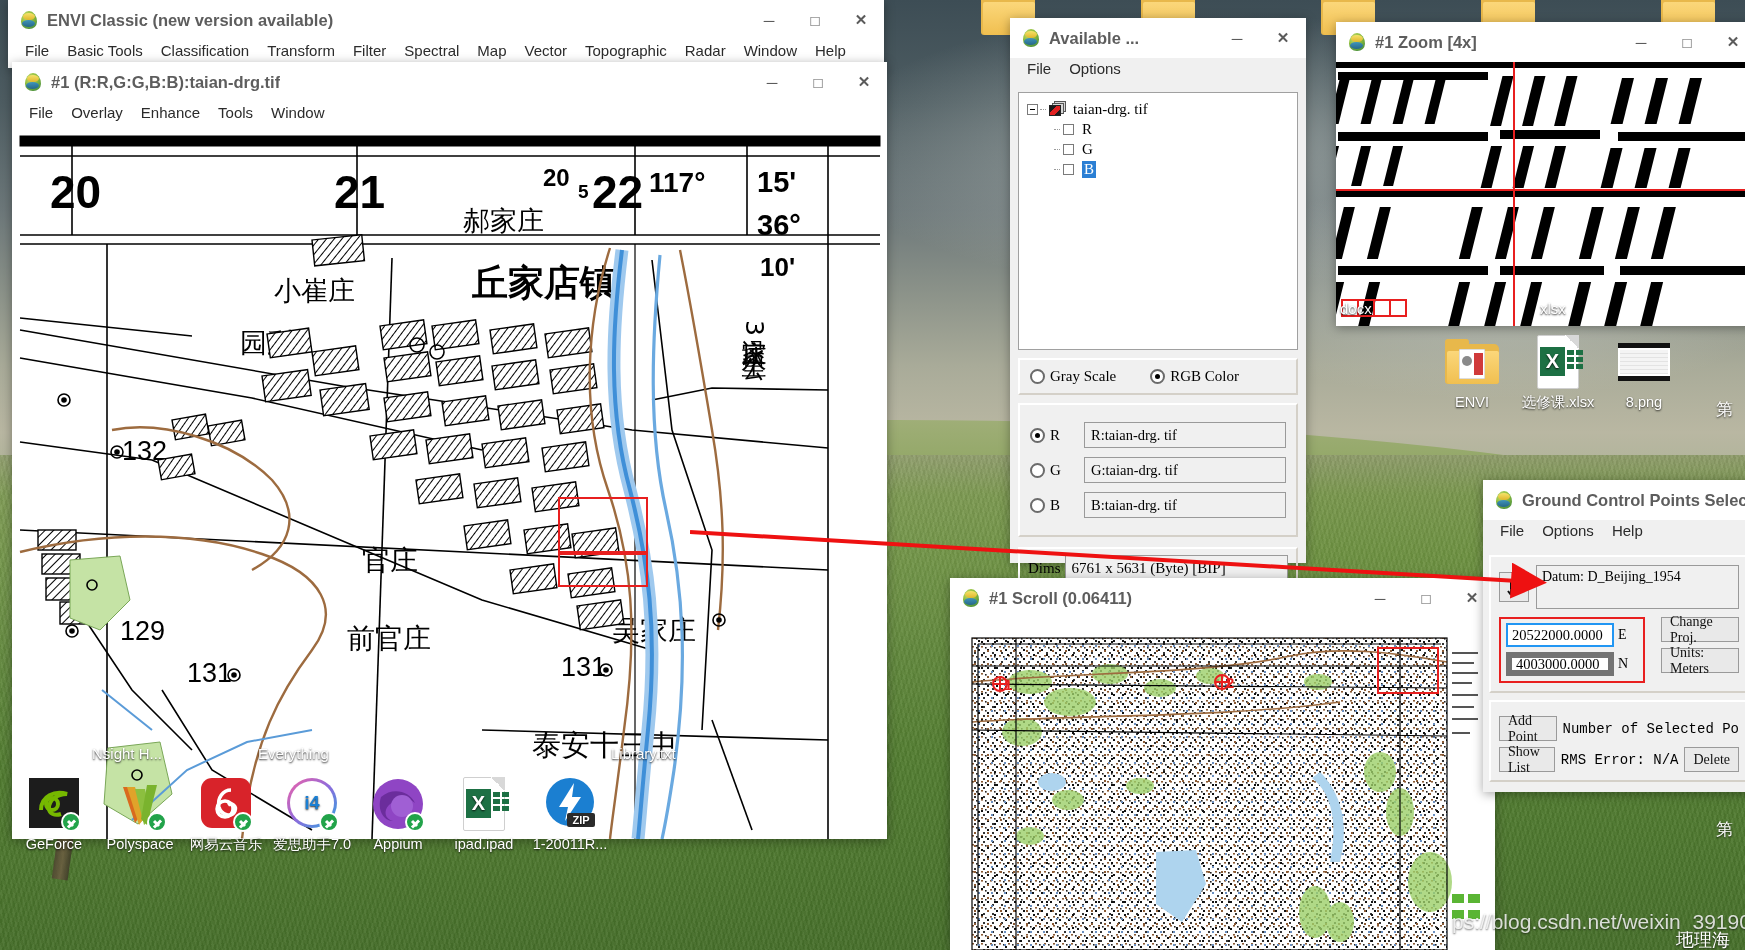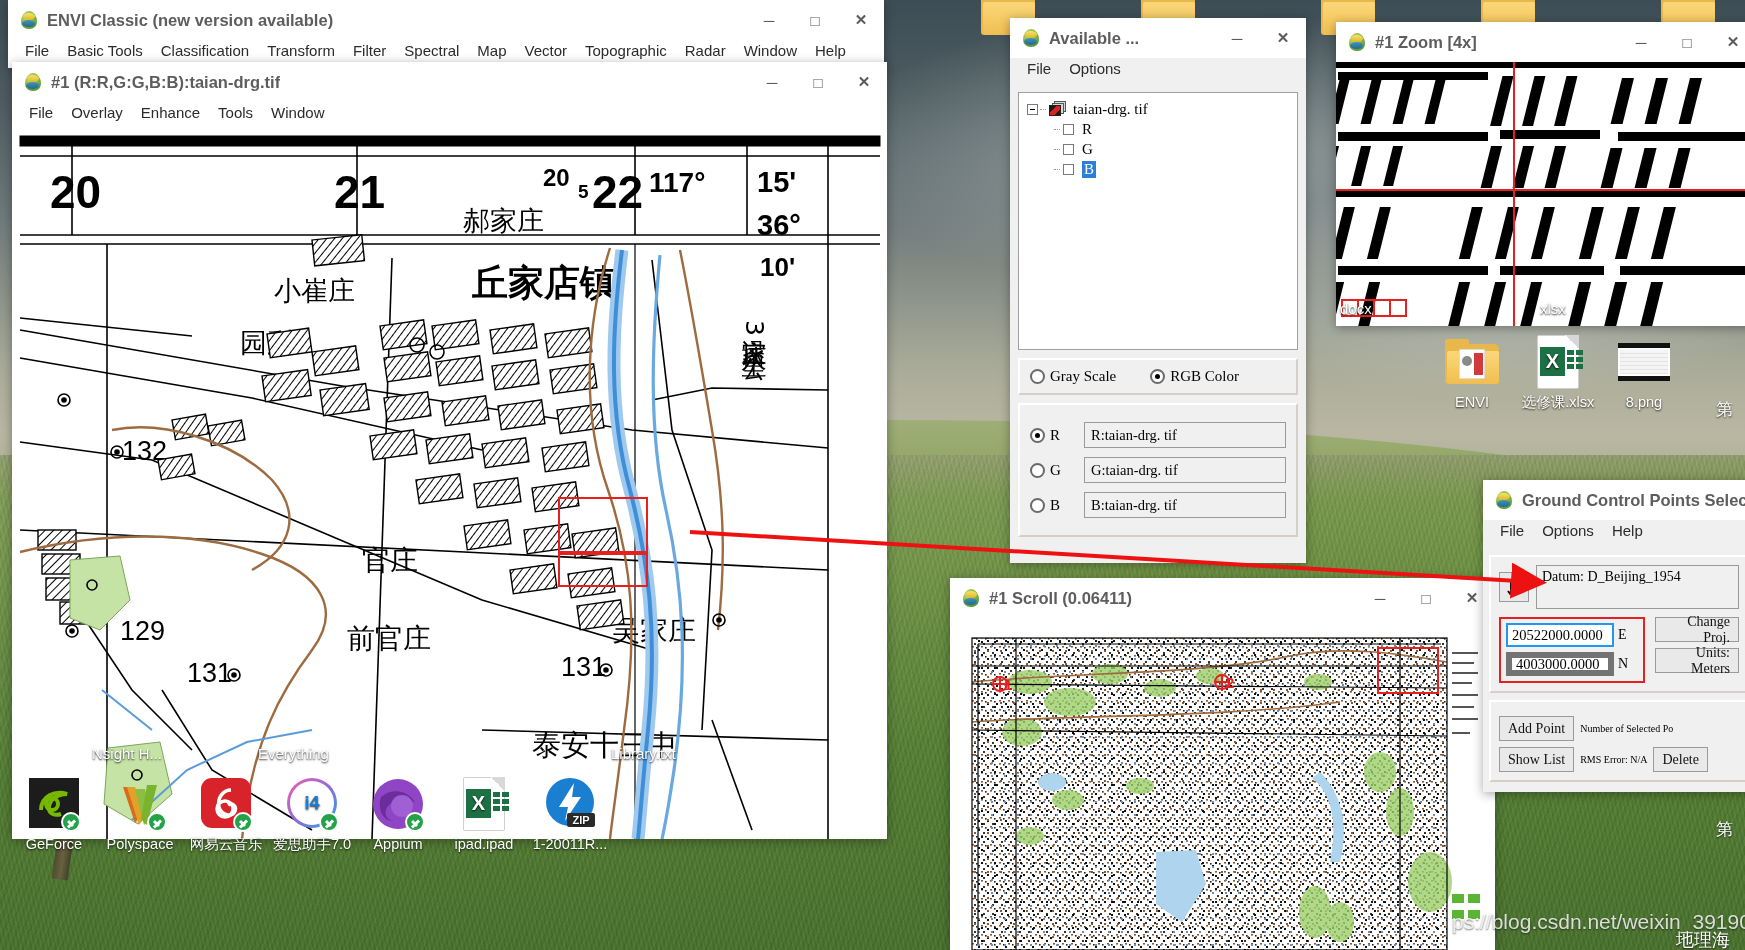--- a/index.html
+++ b/index.html
@@ -134,26 +134,26 @@
   .datum-field { flex:1; height:44px; border:1px solid #9a9a9a; background:#f0f0f0;
                  font-family:"Liberation Serif", serif; font-size:14px; padding:3px 5px; }
   .coord-wrap { position:relative; margin-top:8px; display:flex; }
   .coord-left { width:146px; border:2px solid #e81f1f; padding:4px 5px 5px 5px; }
   .coord-line { display:flex; align-items:center; gap:4px; margin-bottom:5px; }
   .coord-line:last-child{ margin-bottom:0; }
   .coord-inp { width:108px; height:24px; background:#fff; border:6px solid #737373;
                font-family:"Liberation Serif", serif; font-size:14.5px; padding-left:4px; display:flex; align-items:center; }
   .coord-inp.focus { border:2px solid #2196f3; }
   .coord-dir { font-family:"Liberation Serif", serif; font-size:14px; }
-  .coord-right { flex:1; padding-left:10px;text-align:right; }
+  .coord-right { flex:1; padding-left:16px; }
   .gcp-btn { height:25px; border:1px solid #9a9a9a; background:#e9e9e9; display:flex; align-items:center;
              justify-content:center; font-family:"Liberation Serif", serif; font-size:14px; color:#111; }
   .gcp-btn.wide { padding:0 8px; }
   .gcp-row2 { display:flex; gap:6px; margin-top:6px; align-items:center; }
-  .gcp-txt { font-family:Liberation Serif, serif; font-size:10px; white-space:nowrap; }
+  .gcp-txt { font-family:Liberation Mono, monospace; font-size:14px; white-space:nowrap; }
 
   
   .dicon { position:absolute; width:96px; text-align:center; color:#fff; font-size:14.5px;
            text-shadow:0 1px 2px rgba(0,0,0,.85); line-height:1.15; }
   .dicon .gfx { width:58px; height:58px; margin:0 auto 3px auto; position:relative; }
   .dicon .cap { display:block; }
   .taskname { position:absolute; color:#fff; font-size:15px; text-shadow:0 1px 2px rgba(0,0,0,.9); }
 
   .folder { position:absolute; inset:4px 2px; }
   .folder .back { position:absolute; left:0; top:7px; width:54px; height:40px; background:#e8b84b;
@@ -568,20 +568,24 @@
     </div>
     <div class="rgb-row">
       <span class="radio">
         <span class="rdot"></span>
         <span>B</span>
       </span>
       <span class="rgb-field">B:taian-drg. tif</span>
     </div>
   </div>
 
+  <div class="dims-row">
+    <span class="dims-lbl">Dims</span>
+    <span class="dims-field">6761 x 5631 (Byte) [BIP]</span>
+  </div>
 </div>
 
 <div class="win" id="zoom-win">
   <div class="win-title">
     <span class="envi-ico">
         <i class="a"></i>
         <i class="b"></i>
         <i class="c"></i>
       </span>
     <span class="tt">#1 Zoom [4x]</span>

